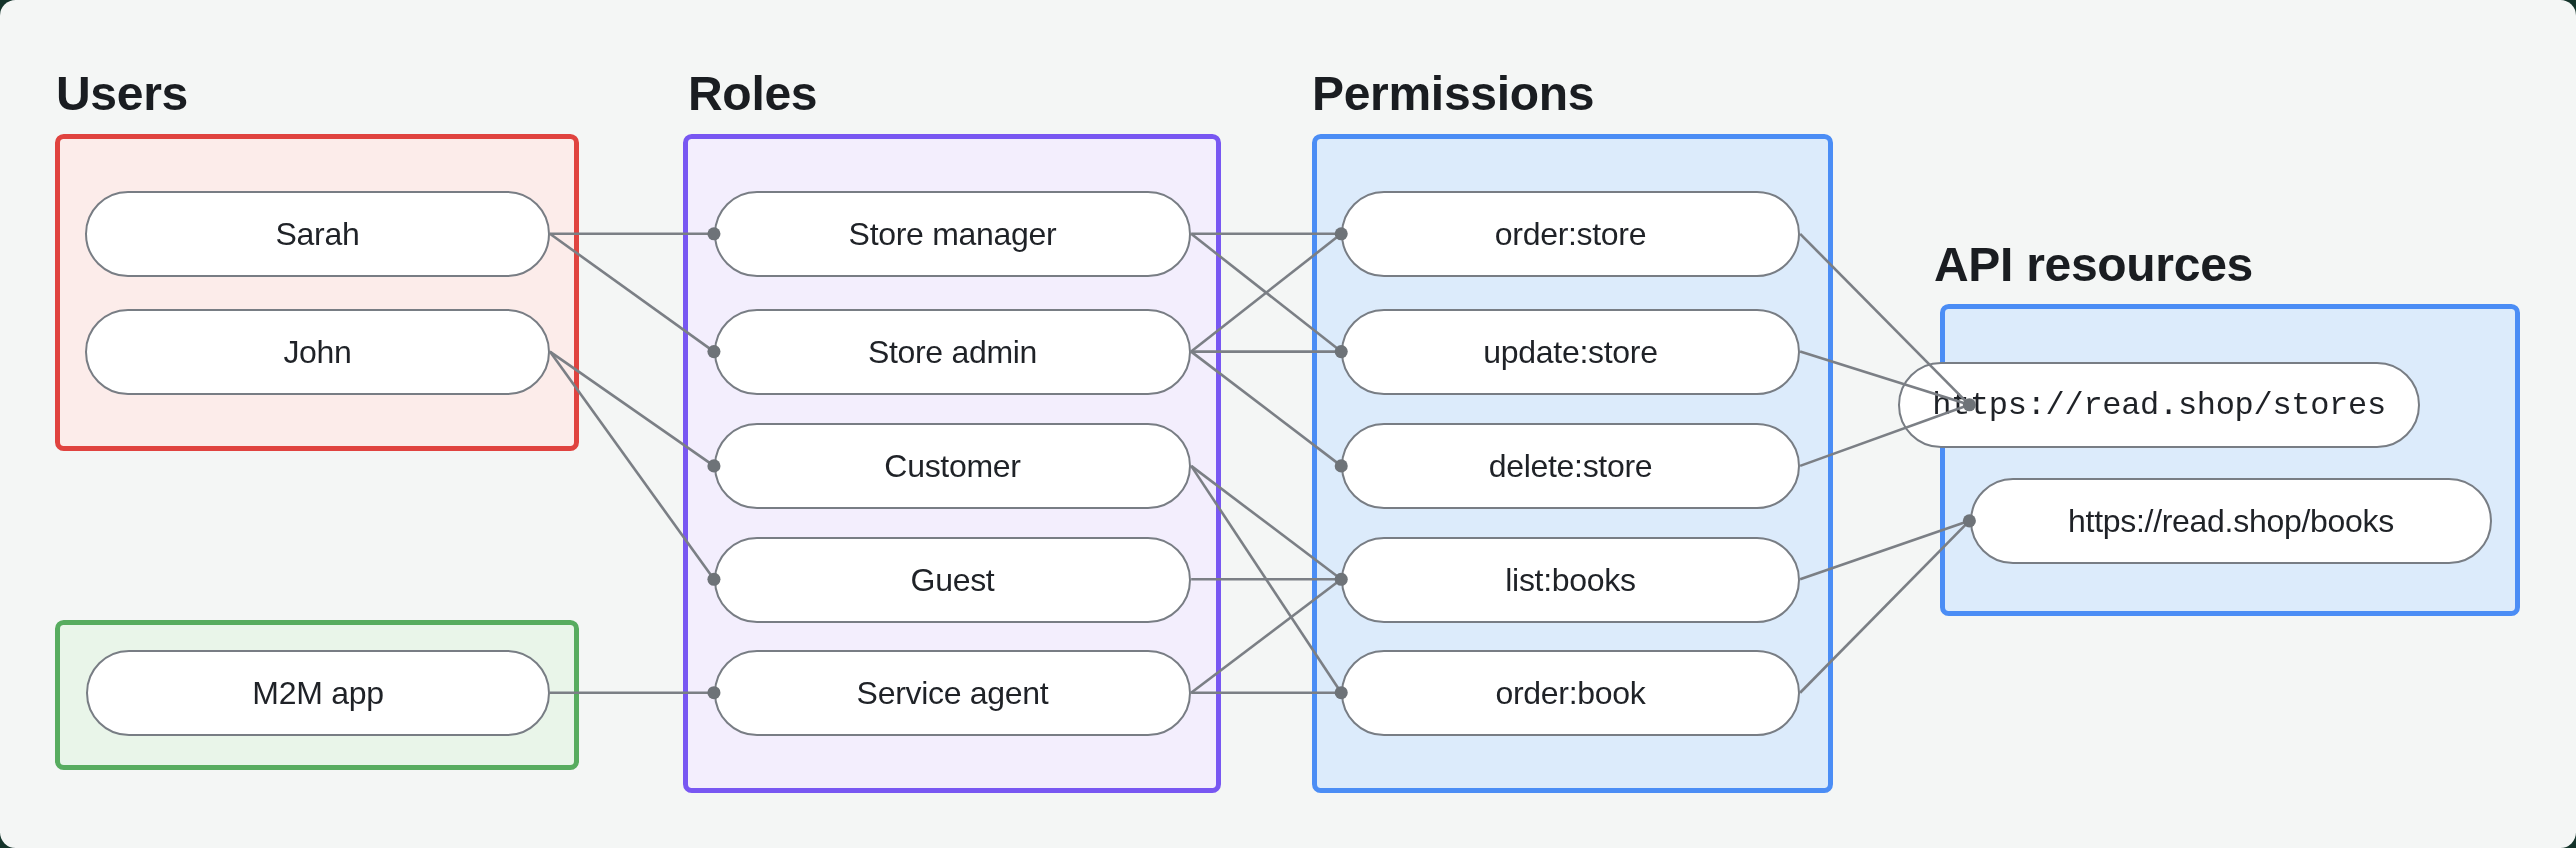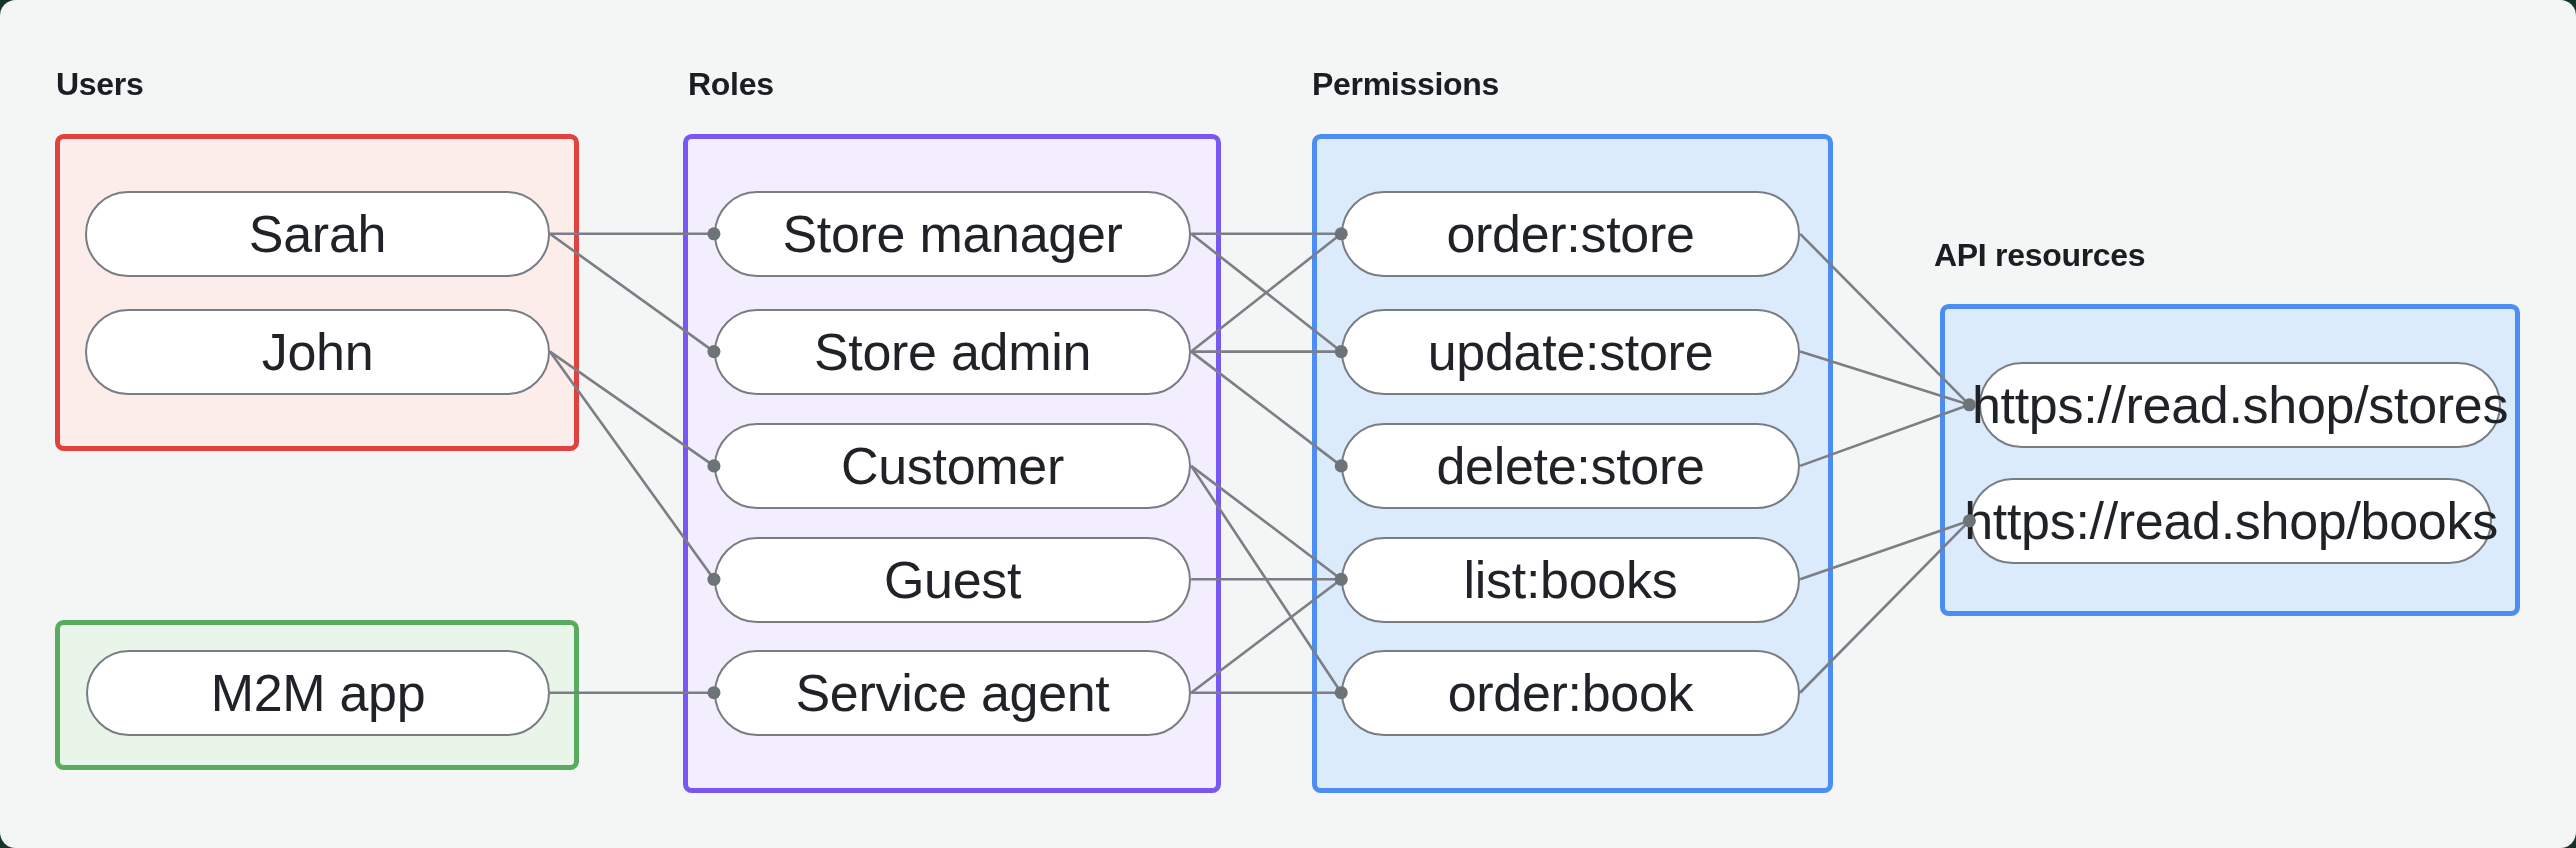--- a/index.html
+++ b/index.html
@@ -10,21 +10,21 @@
   }
   #canvas{
     position:relative;
     width:2576px;height:848px;
     background:#f4f6f5;
     border-radius:15.7px;
     overflow:hidden;
   }
   .group-label{
     position:absolute;
-    font-size:32px;
+    font-size:48px;
     font-weight:600;
     letter-spacing:-0.3px;
     color:#1a1d21;
     line-height:1.15;
     white-space:nowrap;
   }
   .group-box{
     position:absolute;
     border-radius:8.7px;
     border:5.2px solid transparent;
@@ -43,21 +43,21 @@
   .lbl-api        {left:1934px;top:237px;}
 
   .pill{
     position:absolute;
     height:86px;
     box-sizing:border-box;
     background:#ffffff;
     border:2.6px solid #787d84;
     border-radius:43px;
     display:flex;align-items:center;justify-content:center;
-    font-size:52px;
+    font-size:32px;
     letter-spacing:-0.3px;
     color:#1f2227;
     white-space:nowrap;
   }
   
   .n-sarah        {left:85px;  top:191px; width:465px;}
   .n-john         {left:85px;  top:309px; width:465px;}
   .n-m2m_app      {left:86px;  top:650px; width:464px;}
   
   .n-store_manager{left:714px; top:191px; width:477px;text-align:center;}
@@ -65,21 +65,21 @@
   .n-customer     {left:714px; top:423px; width:477px;}
   .n-guest        {left:714px; top:537px; width:477px;}
   .n-service_agent{left:714px; top:650px; width:477px;}
   
   .n-read_store   {left:1341px;top:191px; width:459px;}
   .n-update_store {left:1341px;top:309px; width:459px;}
   .n-delete_store {left:1341px;top:423px; width:459px;}
   .n-list_books   {left:1341px;top:537px; width:459px;}
   .n-order_book   {left:1341px;top:650px; width:459px;}
   
-  .n-stores_api   {left:1979px;top:362px; width:522px;}
+  .n-stores_api   {left:1898px;top:362px; width:522px;font-family:Liberation Mono, monospace;}
   .n-books_api    {left:1970px;top:478px; width:522px;}
 
   #edge-layer{
     position:absolute;left:0;top:0;width:2576px;height:848px;
     pointer-events:none;
   }
 </style>
 </head>
 <body>
 

